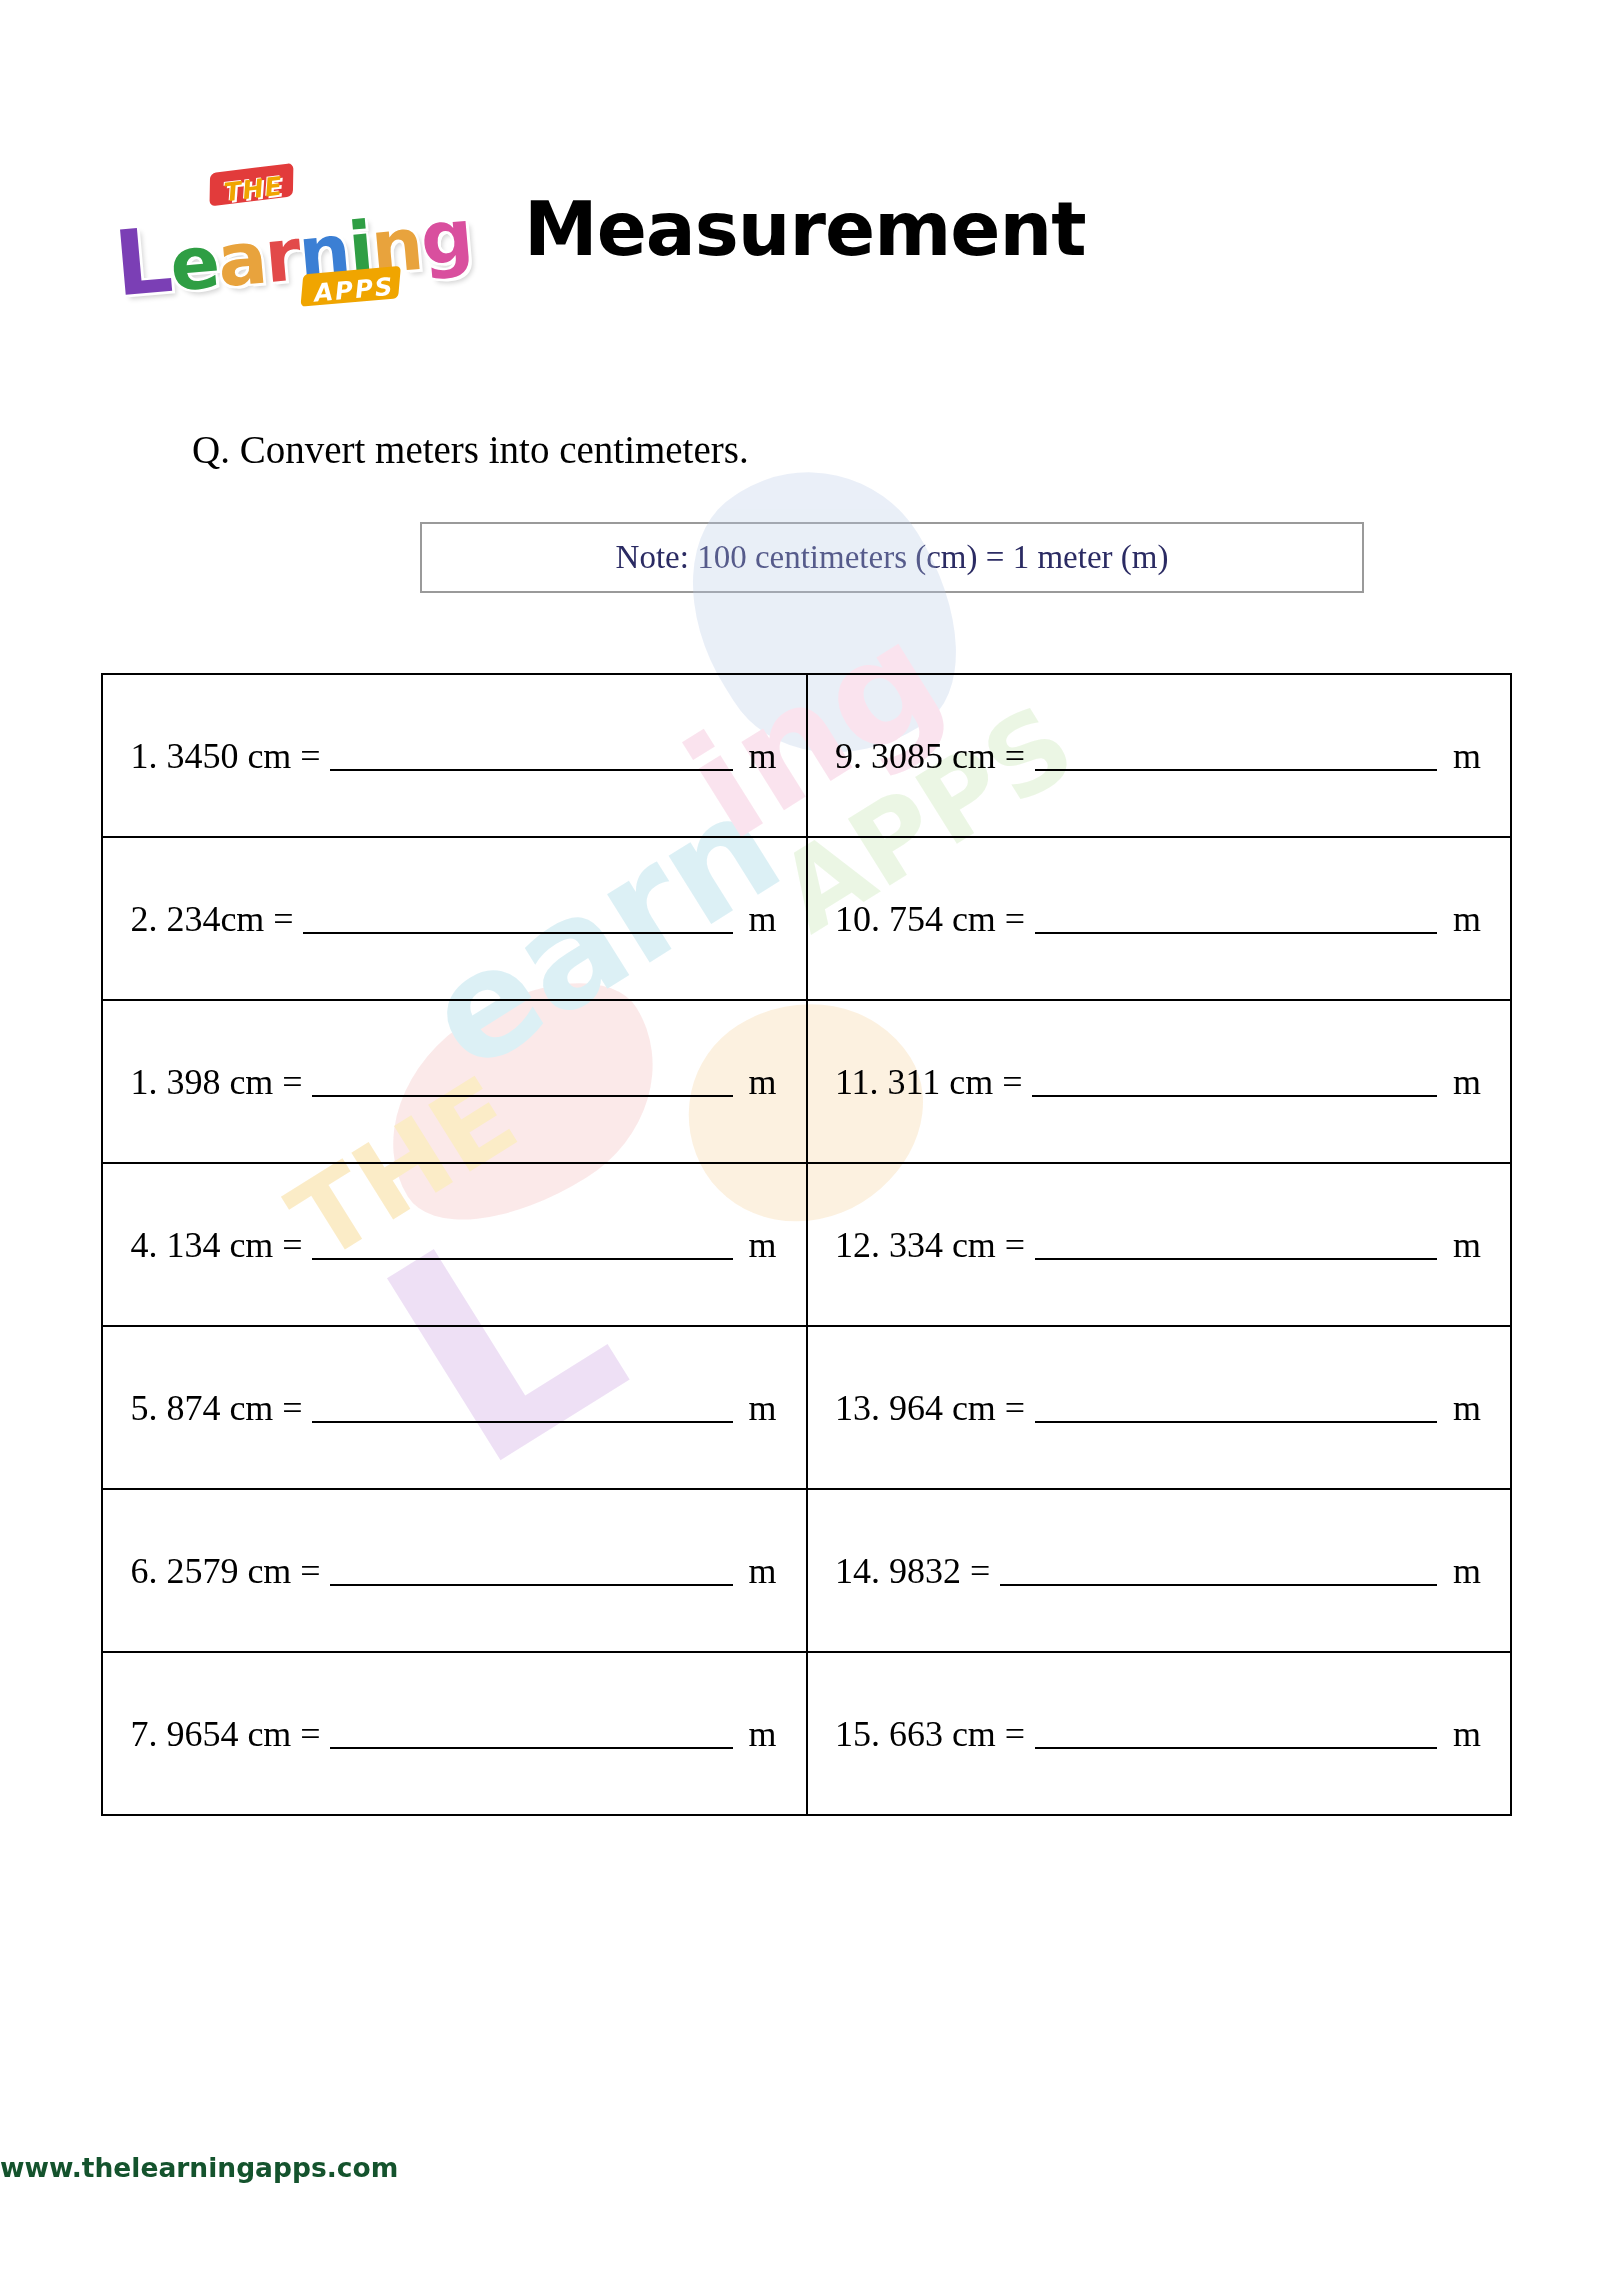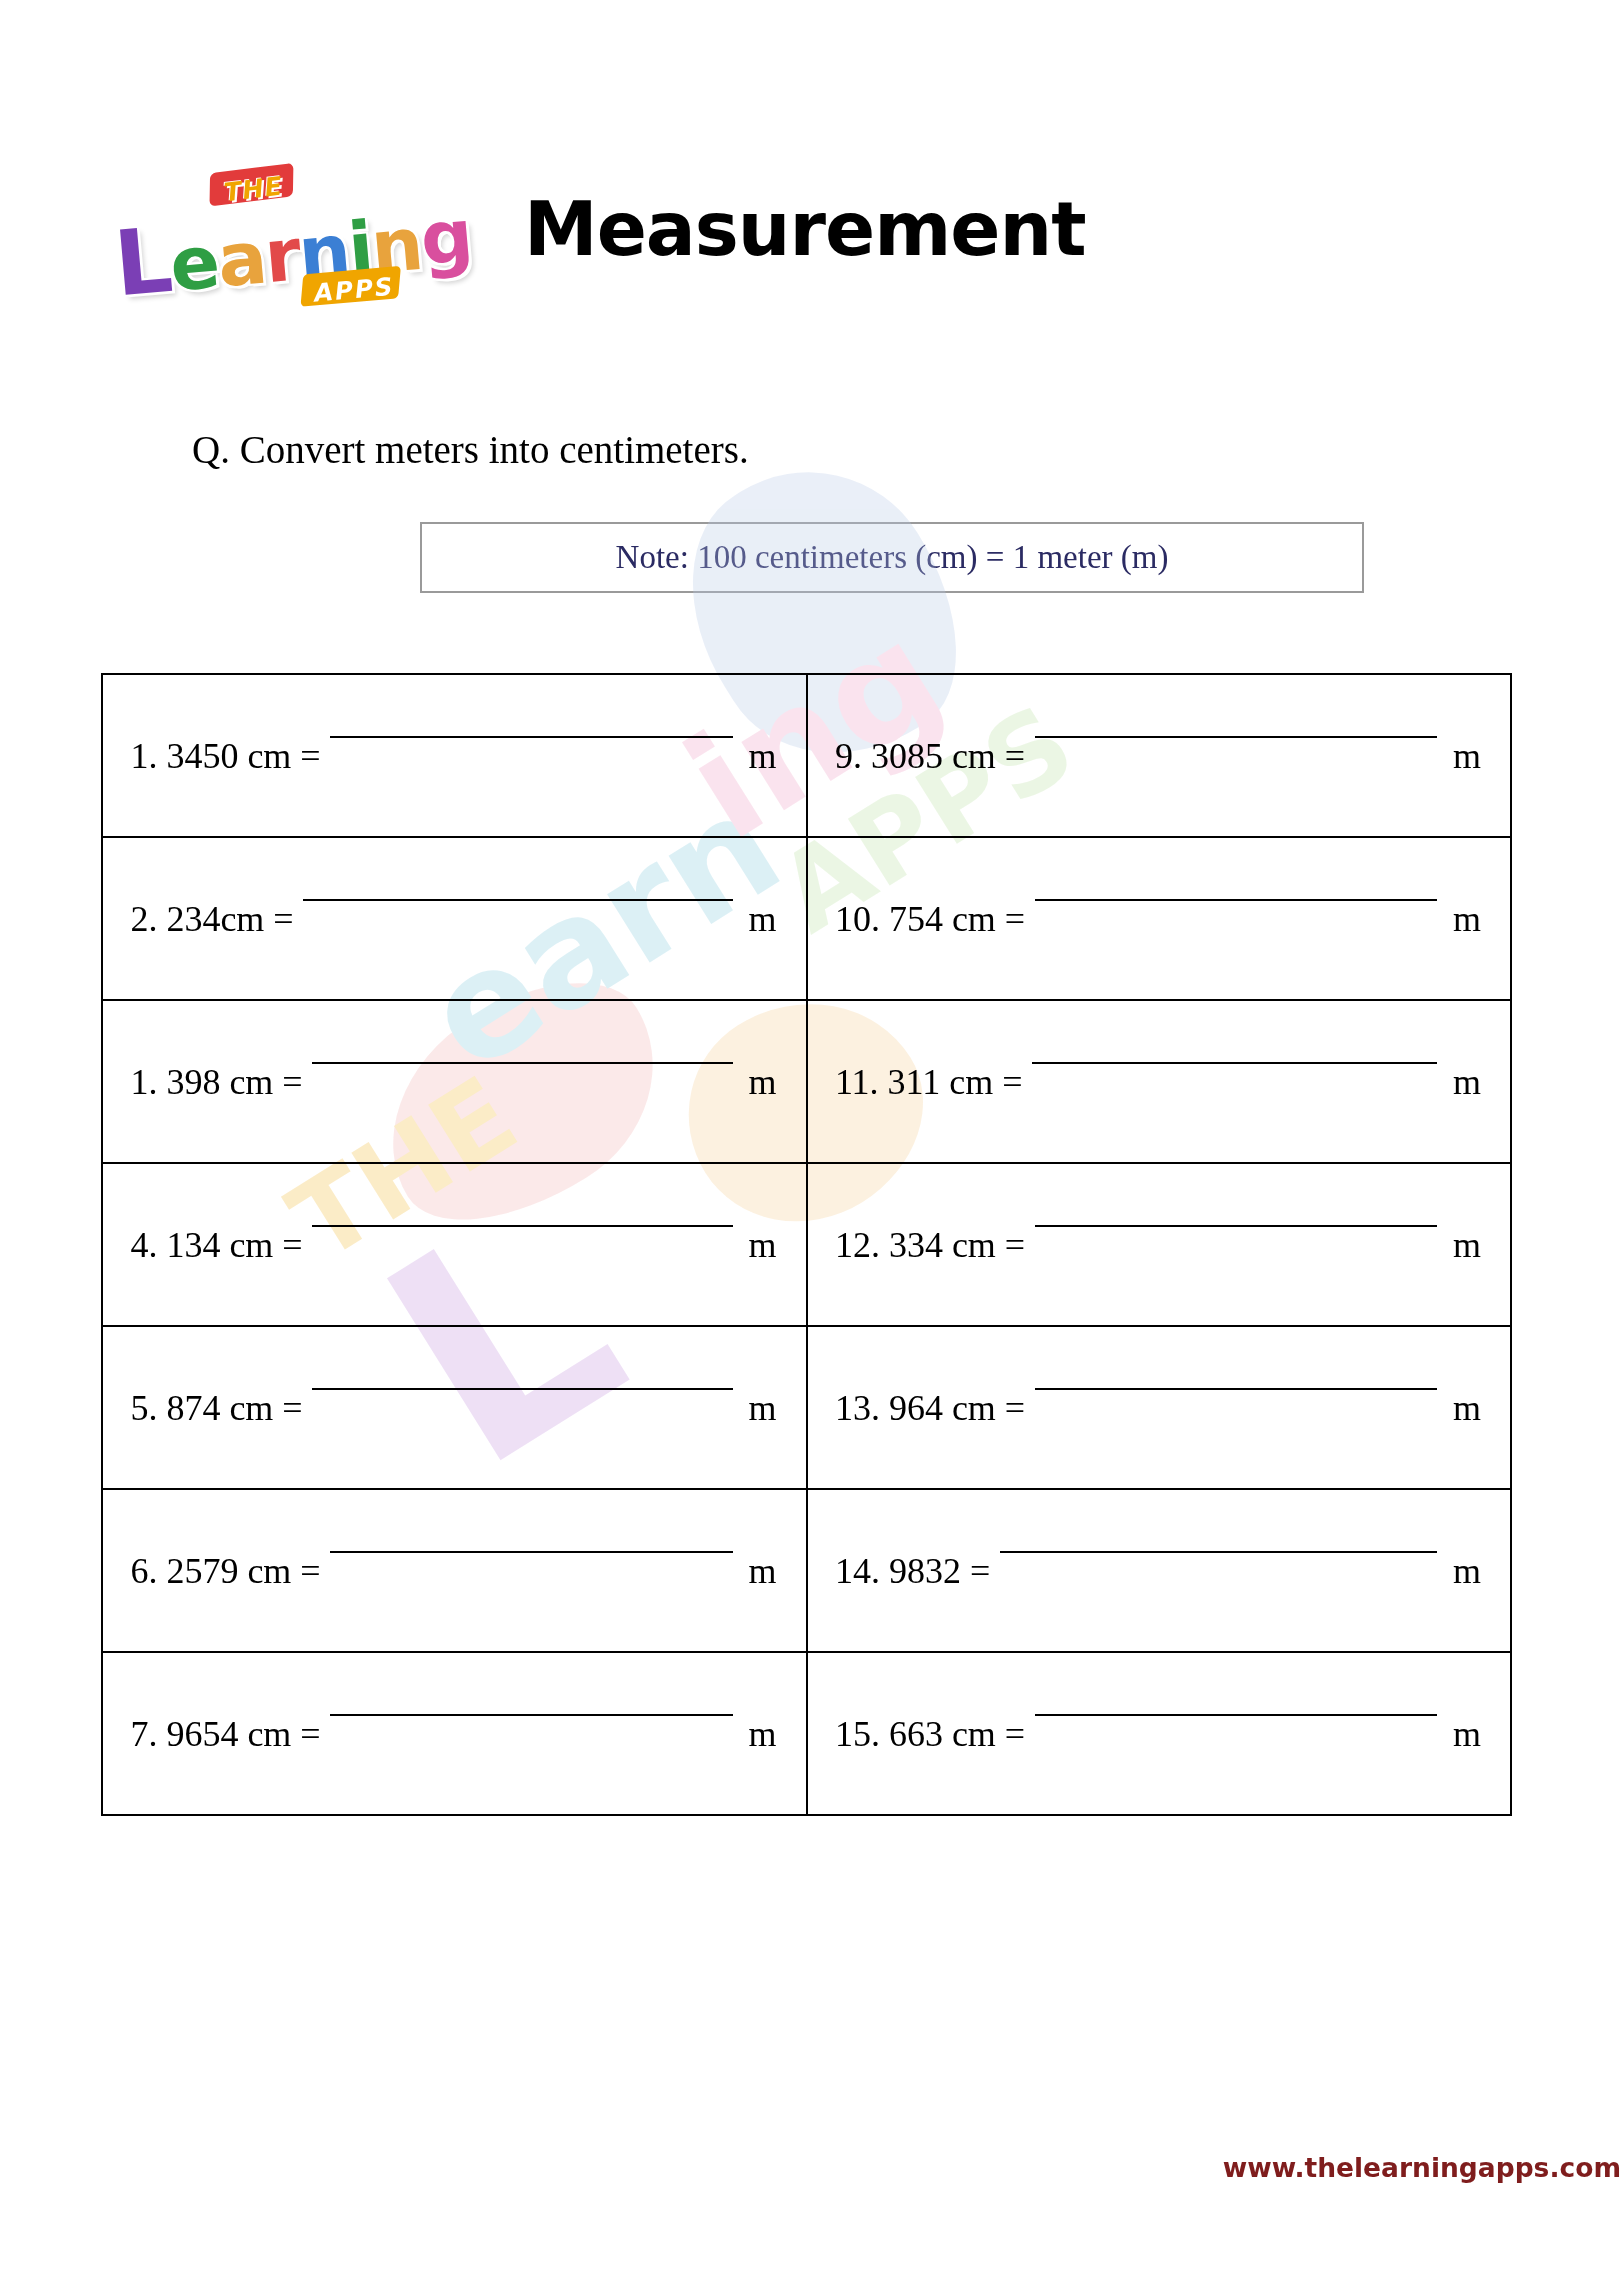--- a/index.html
+++ b/index.html
@@ -226,45 +226,45 @@
     border: 2px solid #000000;
     height: 163px;
     padding: 0 0 0 27.4px;
     font-size: 36px;
     color: #000000;
     vertical-align: middle;
     box-sizing: border-box;
   }
   .cell-inner {
     display: flex;
-    align-items: flex-start;
+    align-items: flex-end;
     width: 100%;
     font-family: Liberation Serif, serif;
   }
   .prob-text { white-space: nowrap; }
   .blank-line {
     flex: 1;
     border-bottom: 2px solid #000000;
     margin: 0 15.7px 5.9px 9.8px;
     height: 1px;
     min-width: 59px;
   }
   .unit { white-space: nowrap; padding-right: 29px; }
 
   
   .footer {
     position: absolute;
     left: 0;
     top: 2152px;
     width: 100%;
-    text-align: right;
+    text-align: left;
     font-family: "DejaVu Sans", sans-serif;
     font-weight: bold;
     font-size: 26.5px;
-    color: #7f1d1d;
+    color: #14532d;
   }
 </style>
 </head>
 <body>
 
 <div class="header">
 
   <div class="logo">
     <div class="logo-the">THE</div>
     <div class="logo-learning">

